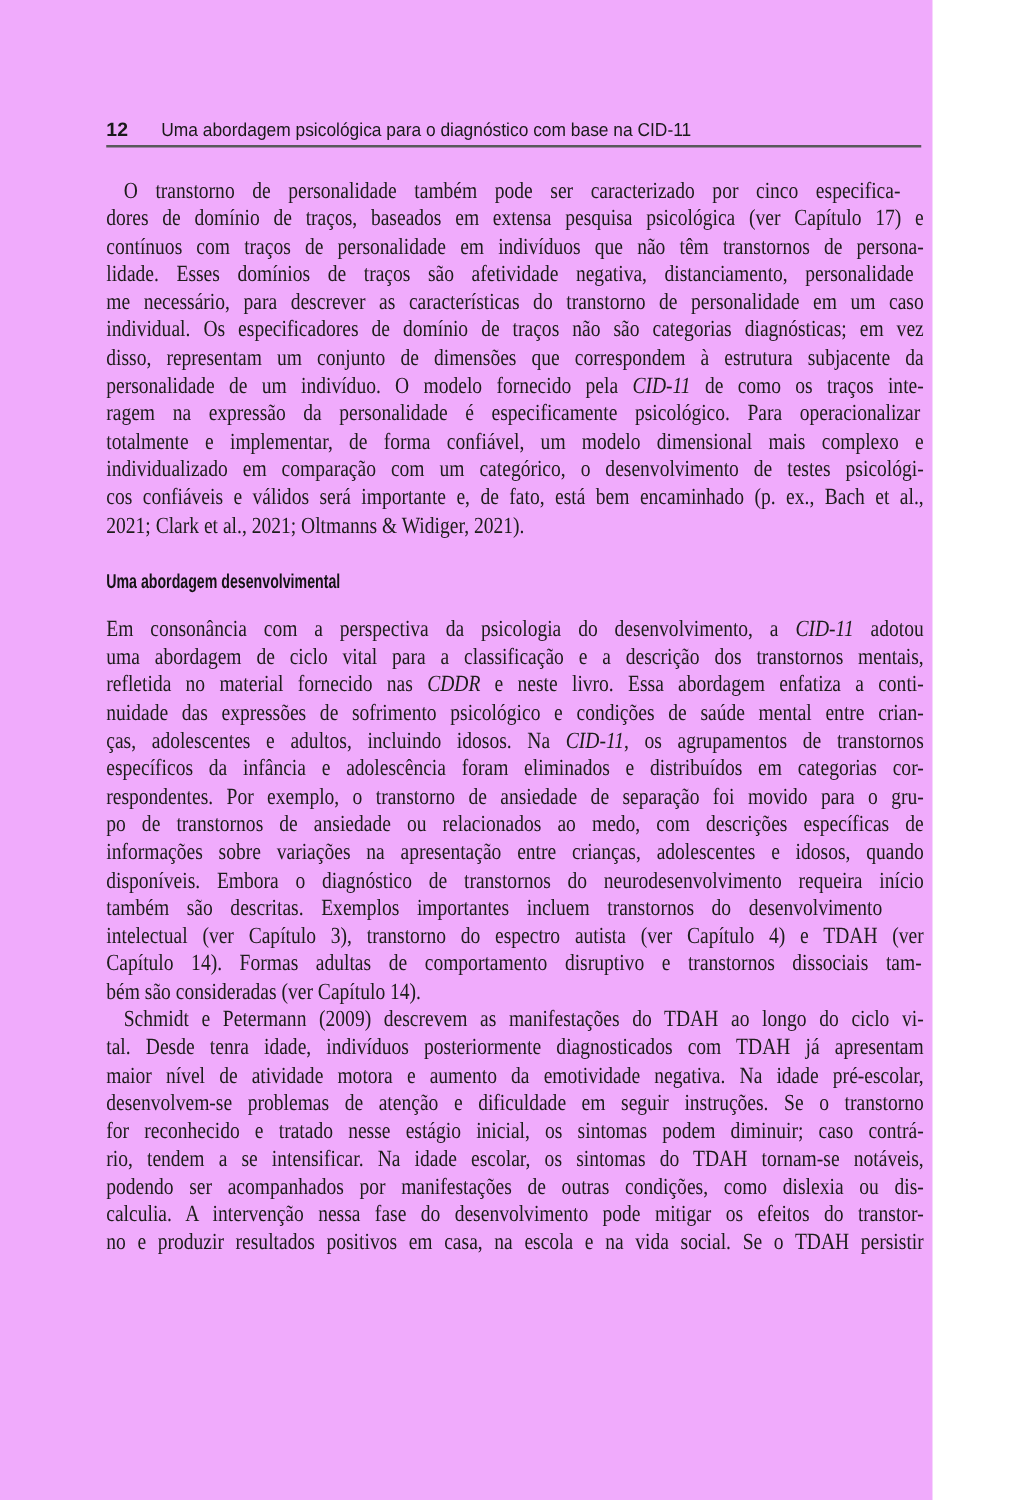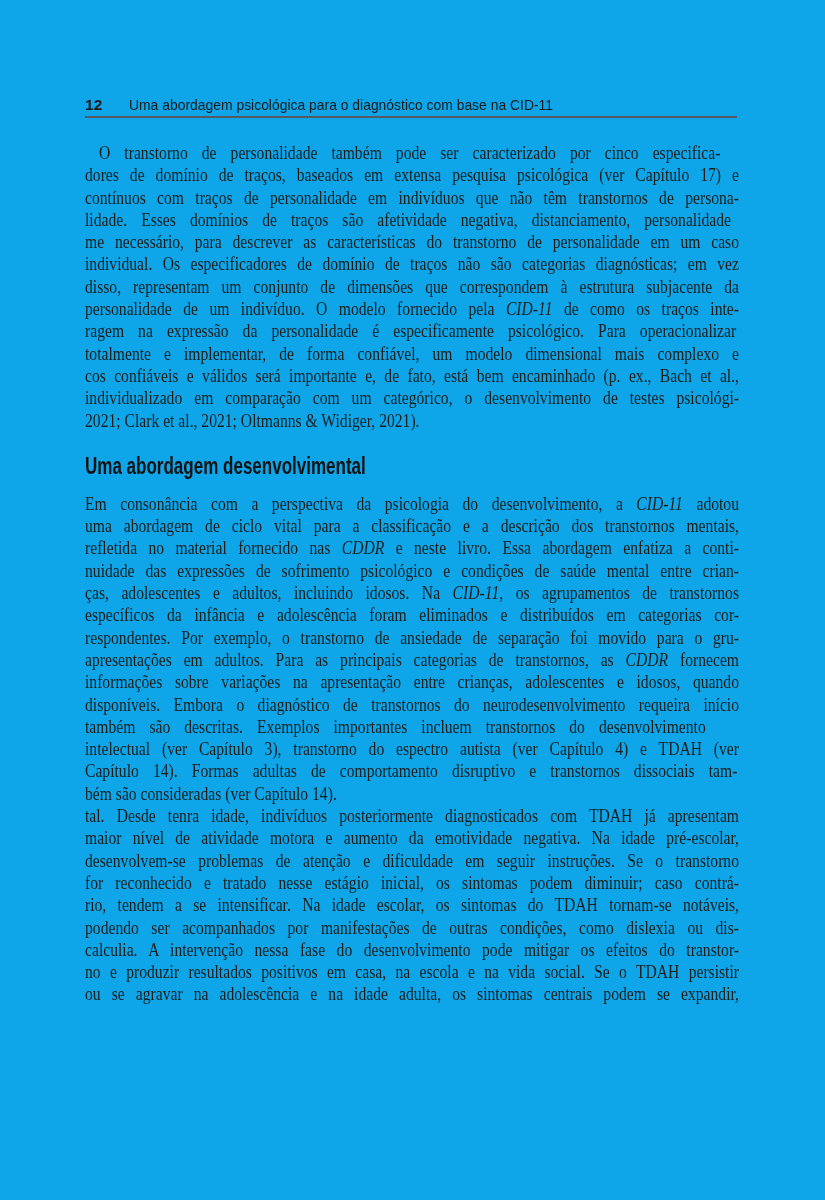--- a/index.html
+++ b/index.html
@@ -4,22 +4,22 @@
 <style>
   html, body { margin: 0; padding: 0; }
   body {
     width: 825px; height: 1200px;
     background: #ffffff;
     font-family: "Liberation Serif", "DejaVu Serif", serif;
     overflow: hidden;
   }
   .page {
     position: relative;
-    width: 825px; height: 1200px;
-    background: #0ea5e9;
+    width: 746px; height: 1200px;
+    background: #f0abfc;
   }
   
   .running-head {
     position: absolute;
     left: 85px; top: 96px; width: 652px;
     display: flex; align-items: baseline;
     font-family: "Liberation Sans", "DejaVu Sans", sans-serif;
   }
   .page-num {
     font-weight: 700;
@@ -61,21 +61,21 @@
     white-space: nowrap;
     transform-origin: 0 50%;
     transform: scaleX(0.845);
   }
   .ln em { font-style: italic; }
   .section-heading {
     margin: 22px 0 15px 0;
     height: 24px;
     font-family: "Liberation Sans", "DejaVu Sans", sans-serif;
     font-weight: 700;
-    font-size: 24px;
+    font-size: 16px;
     line-height: 24px;
     color: #131313;
   }
   .fitw {
     display: inline-block;
     white-space: nowrap;
     transform-origin: 0 50%;
   }
 </style>
 </head>
@@ -93,46 +93,46 @@
         <div class="line indent"><span class="ln" style="word-spacing: 12px;">O transtorno de personalidade também pode ser caracterizado por cinco especifica-</span></div>
         <div class="line"><span class="ln" style="word-spacing: 8.39871px;">dores de domínio de traços, baseados em extensa pesquisa psicológica (ver Capítulo 17) e</span></div>
         <div class="line"><span class="ln" style="word-spacing: 8.75355px;">contínuos com traços de personalidade em indivíduos que não têm transtornos de persona-</span></div>
         <div class="line"><span class="ln" style="word-spacing: 12px;">lidade. Esses domínios de traços são afetividade negativa, distanciamento, personalidade</span></div>
         <div class="line"><span class="ln" style="word-spacing: 8.20798px;">me necessário, para descrever as características do transtorno de personalidade em um caso</span></div>
         <div class="line"><span class="ln" style="word-spacing: 7.68714px;">individual. Os especificadores de domínio de traços não são categorias diagnósticas; em vez</span></div>
         <div class="line"><span class="ln" style="word-spacing: 9.64592px;">disso, representam um conjunto de dimensões que correspondem à estrutura subjacente da</span></div>
         <div class="line"><span class="ln" style="word-spacing: 8.8963px;">personalidade de um indivíduo. O modelo fornecido pela <em>CID-11</em> de como os traços inte-</span></div>
         <div class="line"><span class="ln" style="word-spacing: 12px;">ragem na expressão da personalidade é especificamente psicológico. Para operacionalizar</span></div>
         <div class="line"><span class="ln" style="word-spacing: 10.788px;">totalmente e implementar, de forma confiável, um modelo dimensional mais complexo e</span></div>
+        <div class="line"><span class="ln" style="word-spacing: 9.53238px;">individualizado em comparação com um categórico, o desenvolvimento de testes psicológi-</span></div>
         <div class="line"><span class="ln" style="word-spacing: 5.25364px;">cos confiáveis e válidos será importante e, de fato, está bem encaminhado (p. ex., Bach et al.,</span></div>
-        <div class="line"><span class="ln" style="word-spacing: 9.53238px;">individualizado em comparação com um categórico, o desenvolvimento de testes psicológi-</span></div>
         <div class="line end"><span class="ln">2021; Clark et al., 2021; Oltmanns &amp; Widiger, 2021).</span></div>
       </div>
       <h2 class="section-heading"><span class="fitw" style="transform: scaleX(0.708856);">Uma abordagem desenvolvimental</span></h2>
       <div class="para">
         <div class="line"><span class="ln" style="word-spacing: 11.3561px;">Em consonância com a perspectiva da psicologia do desenvolvimento, a <em>CID-11</em> adotou</span></div>
         <div class="line"><span class="ln" style="word-spacing: 9.43236px;">uma abordagem de ciclo vital para a classificação e a descrição dos transtornos mentais,</span></div>
         <div class="line"><span class="ln" style="word-spacing: 8.87707px;">refletida no material fornecido nas <em>CDDR</em> e neste livro. Essa abordagem enfatiza a conti-</span></div>
         <div class="line"><span class="ln" style="word-spacing: 8.33037px;">nuidade das expressões de sofrimento psicológico e condições de saúde mental entre crian-</span></div>
         <div class="line"><span class="ln" style="word-spacing: 10.1843px;">ças, adolescentes e adultos, incluindo idosos. Na <em>CID-11</em>, os agrupamentos de transtornos</span></div>
         <div class="line"><span class="ln" style="word-spacing: 10.2936px;">específicos da infância e adolescência foram eliminados e distribuídos em categorias cor-</span></div>
         <div class="line"><span class="ln" style="word-spacing: 8.04414px;">respondentes. Por exemplo, o transtorno de ansiedade de separação foi movido para o gru-</span></div>
-        <div class="line"><span class="ln" style="word-spacing: 9.41296px;">apresentações em adultos. Para as principais categorias de transtornos, as <em>CDDR</em> fornecem</span></div>
+        <div class="line"><span class="ln" style="word-spacing: 10.6012px;">po de transtornos de ansiedade ou relacionados ao medo, com descrições específicas de</span></div>
         <div class="line"><span class="ln" style="word-spacing: 10.3121px;">informações sobre variações na apresentação entre crianças, adolescentes e idosos, quando</span></div>
         <div class="line"><span class="ln" style="word-spacing: 11.2131px;">disponíveis. Embora o diagnóstico de transtornos do neurodesenvolvimento requeira início</span></div>
         <div class="line"><span class="ln" style="word-spacing: 12px;">também são descritas. Exemplos importantes incluem transtornos do desenvolvimento</span></div>
         <div class="line"><span class="ln" style="word-spacing: 9.37347px;">intelectual (ver Capítulo 3), transtorno do espectro autista (ver Capítulo 4) e TDAH (ver</span></div>
         <div class="line"><span class="ln" style="word-spacing: 12px;">Capítulo 14). Formas adultas de comportamento disruptivo e transtornos dissociais tam-</span></div>
         <div class="line end"><span class="ln">bém são consideradas (ver Capítulo 14).</span></div>
       </div>
       <div class="para">
+        <div class="line indent"><span class="ln" style="word-spacing: 7.3466px;">Schmidt e Petermann (2009) descrevem as manifestações do TDAH ao longo do ciclo vi-</span></div>
         <div class="line"><span class="ln" style="word-spacing: 9.71832px;">tal. Desde tenra idade, indivíduos posteriormente diagnosticados com TDAH já apresentam</span></div>
         <div class="line"><span class="ln" style="word-spacing: 8.73792px;">maior nível de atividade motora e aumento da emotividade negativa. Na idade pré-escolar,</span></div>
         <div class="line"><span class="ln" style="word-spacing: 10.1147px;">desenvolvem-se problemas de atenção e dificuldade em seguir instruções. Se o transtorno</span></div>
         <div class="line"><span class="ln" style="word-spacing: 9.74053px;">for reconhecido e tratado nesse estágio inicial, os sintomas podem diminuir; caso contrá-</span></div>
         <div class="line"><span class="ln" style="word-spacing: 8.75688px;">rio, tendem a se intensificar. Na idade escolar, os sintomas do TDAH tornam-se notáveis,</span></div>
         <div class="line"><span class="ln" style="word-spacing: 10.2056px;">podendo ser acompanhados por manifestações de outras condições, como dislexia ou dis-</span></div>
         <div class="line"><span class="ln" style="word-spacing: 9.00095px;">calculia. A intervenção nessa fase do desenvolvimento pode mitigar os efeitos do transtor-</span></div>
         <div class="line"><span class="ln" style="word-spacing: 6.39426px;">no e produzir resultados positivos em casa, na escola e na vida social. Se o TDAH persistir</span></div>
-        <div class="line"><span class="ln" style="word-spacing: 8.44278px;">ou se agravar na adolescência e na idade adulta, os sintomas centrais podem se expandir,</span></div>
       </div>
     </main>
 </div>
 
 </body></html>

